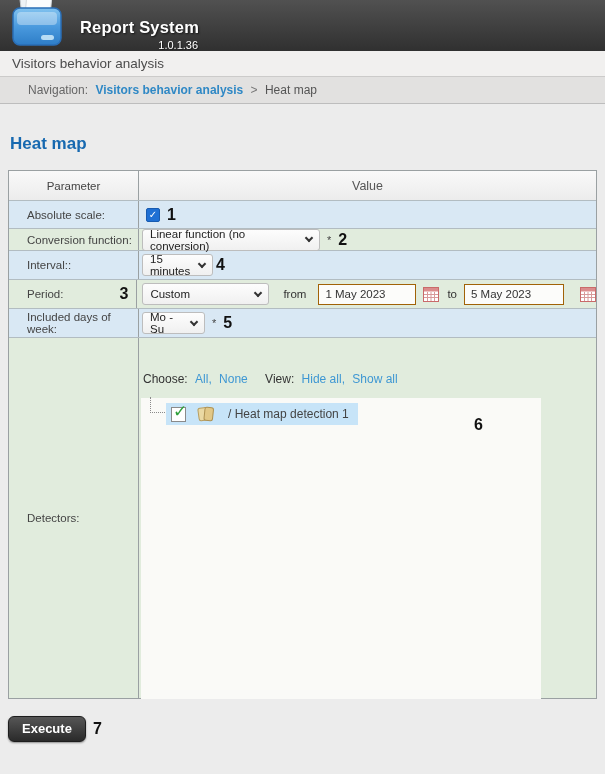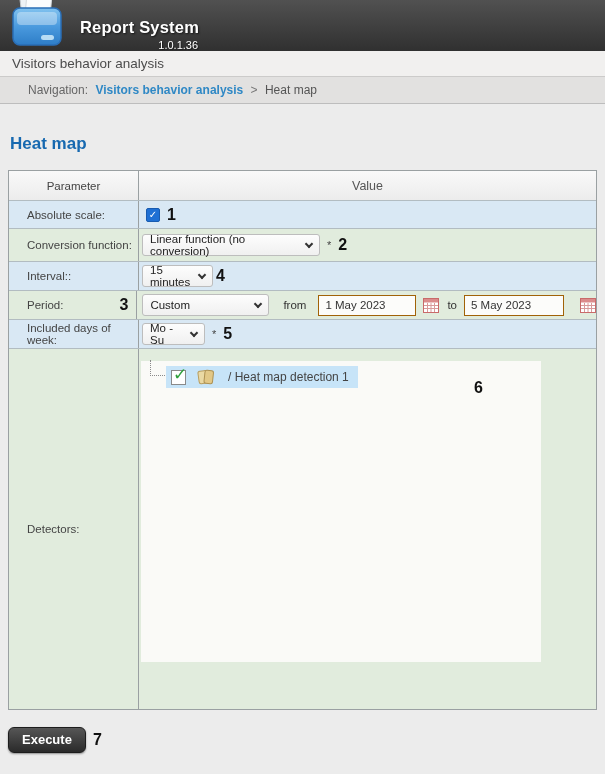--- a/index.html
+++ b/index.html
@@ -53,21 +53,21 @@
     background:linear-gradient(#f9f9f9,#ececec);
     color:#555; font-size:12.5px;
   }
   .pcell {
     width:130px; border-right:1px solid #9aa0a2;
     padding-left:18px; display:flex; align-items:center;
     font-size:11.5px; color:#444;
   }
   .vcell { flex:1; display:flex; align-items:center; padding-left:3px; }
   .center { justify-content:center; padding-left:0; }
-  .h28{height:28px} .h33{height:33px} .h29{height:29px} .hdet{height:361px}
+  .h28{height:28px} .h33{height:22px} .h29{height:29px} .hdet{height:361px}
   .row-blue { background:#d9e8f4; }
   .row-green { background:#e1ecdd; }
 
   
   .select {
     background:linear-gradient(#fdfdfd,#f0f0f0);
     border:1px solid #bdbdbd; border-radius:3px;
     height:22px; display:inline-flex; align-items:center; justify-content:space-between;
     padding:0 7px; font-size:11.5px; color:#222; cursor:default; flex:none;
   }
@@ -255,20 +255,28 @@
             <span class="chev"></span>
           </div>
           <span class="req">*</span>
           <span class="ann">5</span>
         </div>
       </div>
 
       <div class="trow row-green hdet">
         <div class="pcell">Detectors:</div>
         <div class="vcell-det">
+          <div class="choose-line">
+            <span>Choose:</span>
+            <span class="link" style="margin-left:4px;">All</span><span class="comma">,</span>
+            <span class="link">None</span>
+            <span class="view-lbl">View:</span>
+            <span class="link" style="margin-left:4px;">Hide all</span><span class="comma">,</span>
+            <span class="link">Show all</span>
+          </div>
           <div class="detector-panel">
             <div class="tree-connector"></div>
             <div class="tree-item">
               <span class="tree-checkbox">
                 <span class="green-check">✓</span>
               </span>
               <span class="pages-icon">
                 <svg width="18" height="16" viewBox="0 0 18 16">
                   <rect x="1.5" y="2" width="8.5" height="12.5" rx="2" fill="#ead9a4" stroke="#b89d5e" transform="rotate(-8 5 8)"></rect>
                   <rect x="7.5" y="1.5" width="8.5" height="13" rx="2" fill="#e2c887" stroke="#ad9152" transform="rotate(6 12 8)"></rect>

